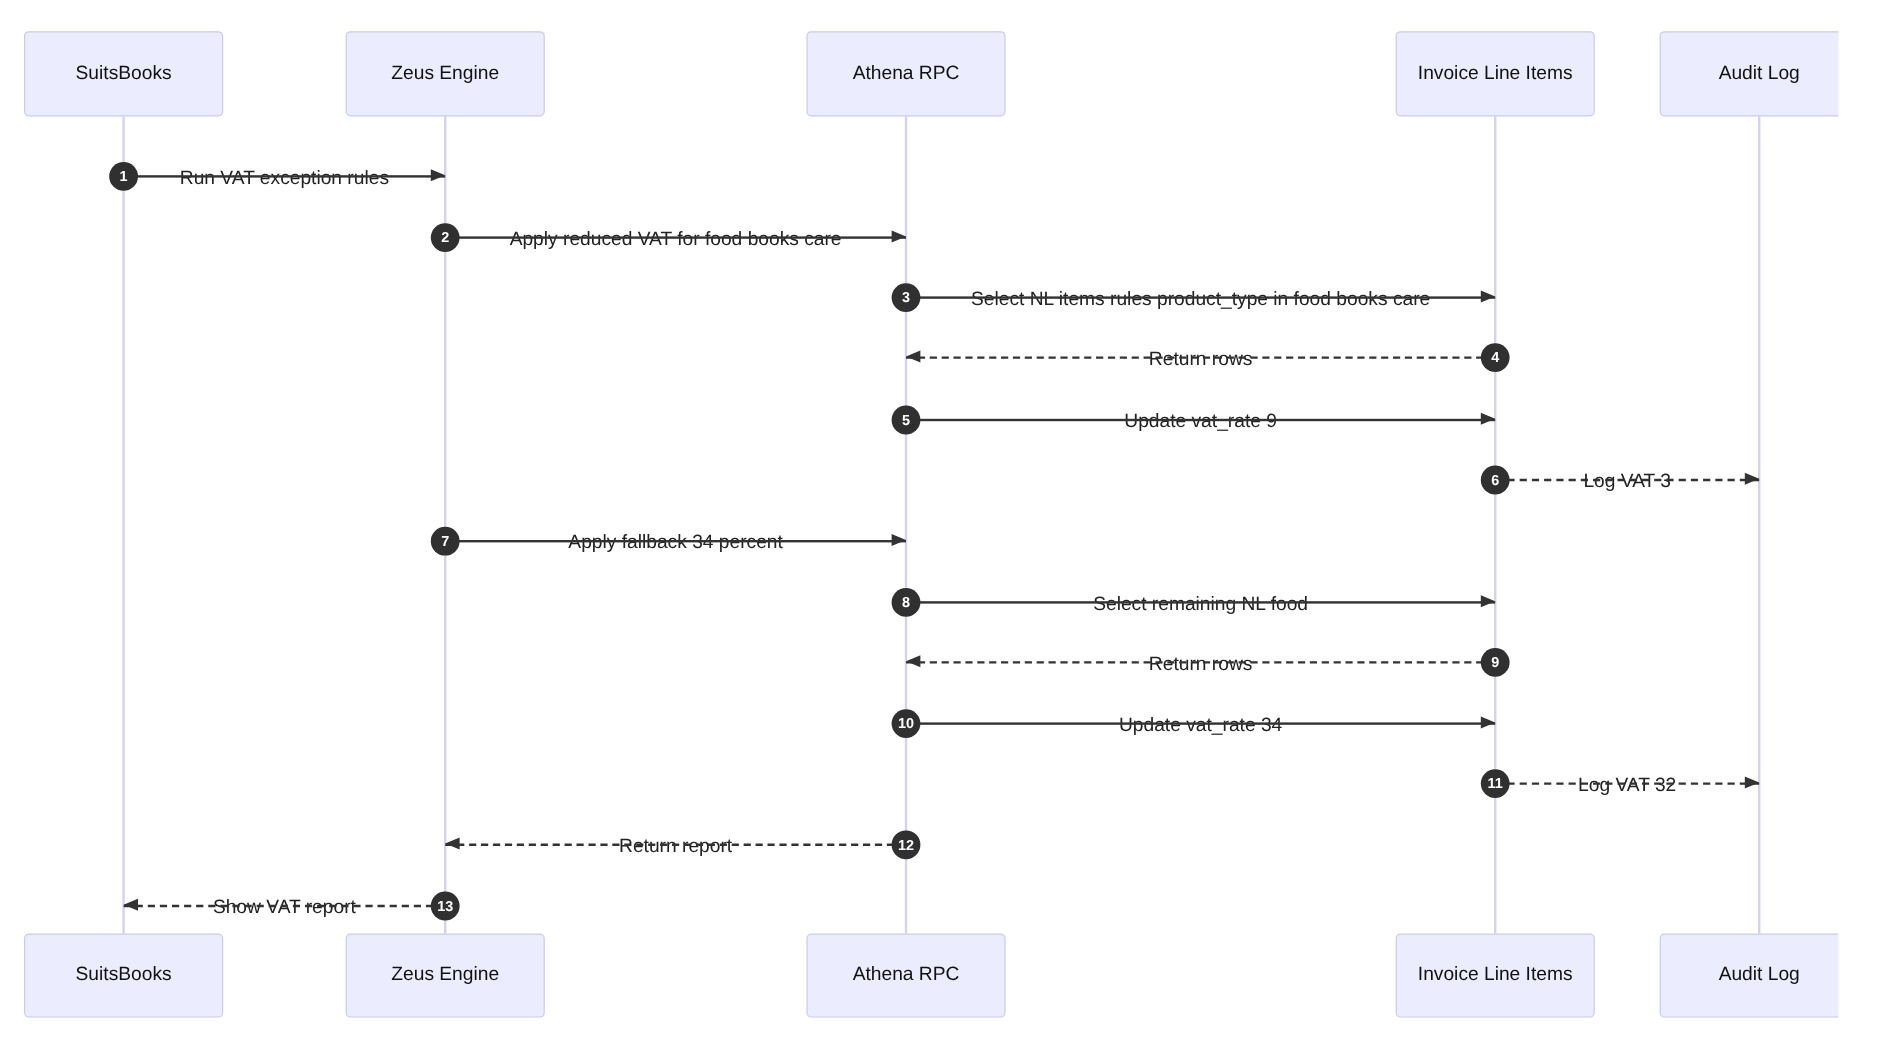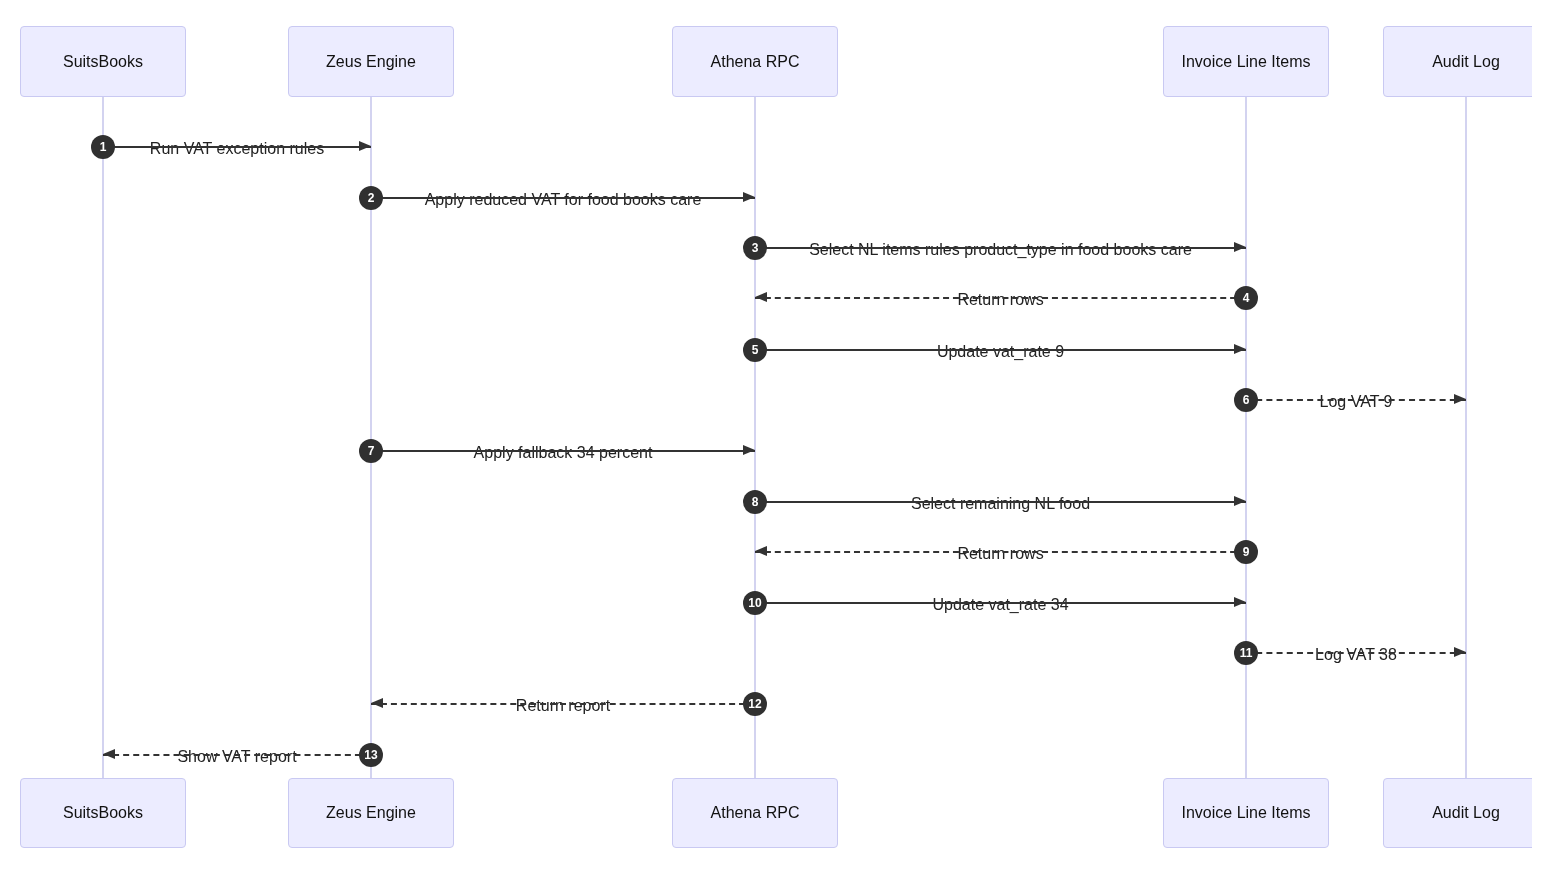--- a/index.html
+++ b/index.html
@@ -96,21 +96,21 @@
   </div>
 
   <div class="msg solid" style="left:755px;top:350px;width:491px;">
     <div class="label">Update vat_rate 9</div>
     <div class="line"></div>
     <div class="arrowhead right"></div>
     <div class="badge at-start">5</div>
   </div>
 
   <div class="msg dashed" style="left:1246px;top:400px;width:220px;">
-    <div class="label">Log VAT 9</div>
+    <div class="label">Log VAT 3</div>
     <div class="line"></div>
     <div class="arrowhead right"></div>
     <div class="badge at-start">6</div>
   </div>
 
   <div class="msg solid" style="left:371px;top:451px;width:384px;">
     <div class="label">Apply fallback 34 percent</div>
     <div class="line"></div>
     <div class="arrowhead right"></div>
     <div class="badge at-start">7</div>
@@ -131,21 +131,21 @@
   </div>
 
   <div class="msg solid" style="left:755px;top:603px;width:491px;">
     <div class="label">Update vat_rate 34</div>
     <div class="line"></div>
     <div class="arrowhead right"></div>
     <div class="badge at-start">10</div>
   </div>
 
   <div class="msg dashed" style="left:1246px;top:653px;width:220px;">
-    <div class="label">Log VAT 38</div>
+    <div class="label">Log VAT 32</div>
     <div class="line"></div>
     <div class="arrowhead right"></div>
     <div class="badge at-start">11</div>
   </div>
 
   <div class="msg dashed" style="left:371px;top:704px;width:384px;">
     <div class="label">Return report</div>
     <div class="line"></div>
     <div class="arrowhead left"></div>
     <div class="badge at-end">12</div>

